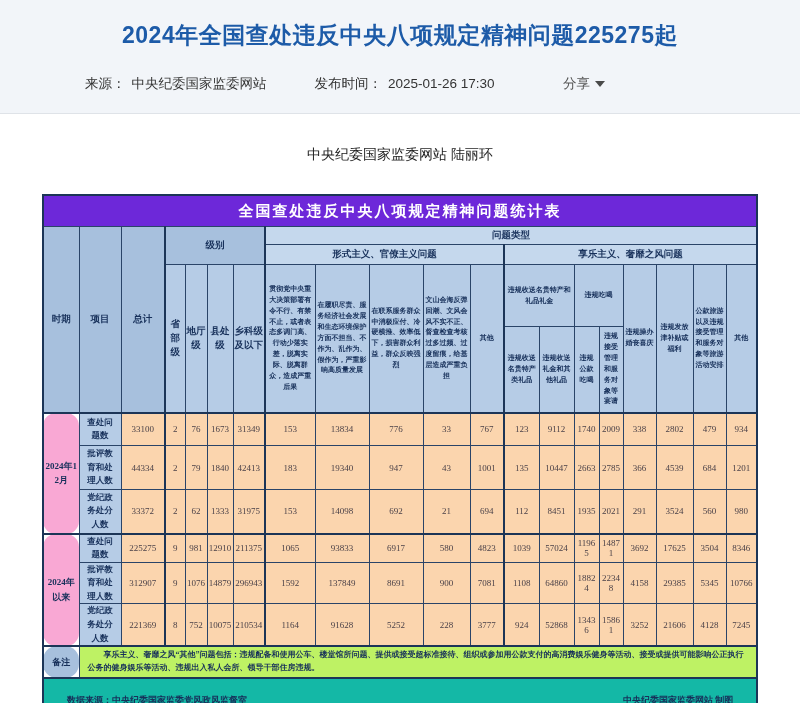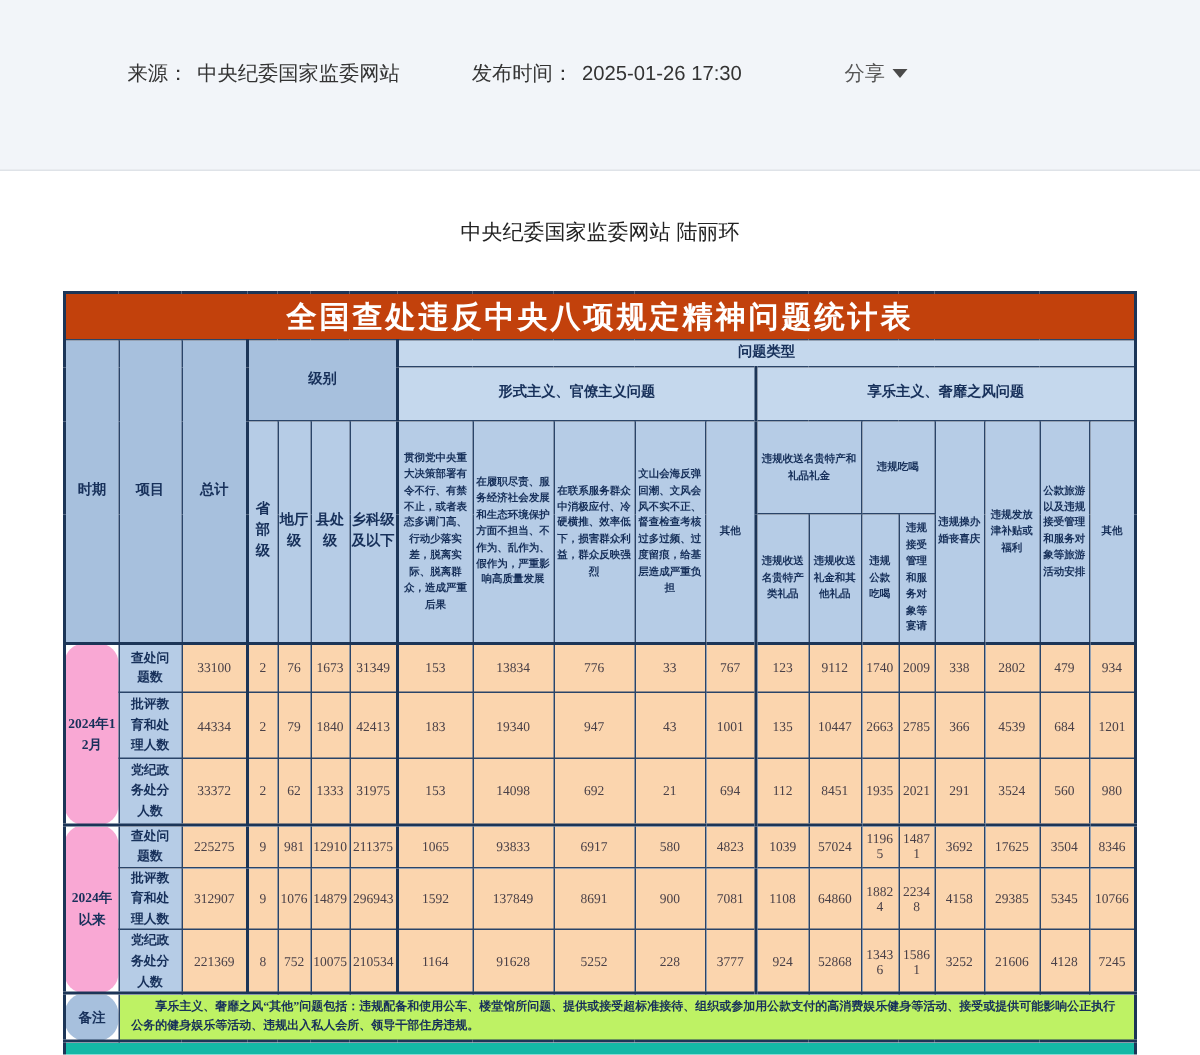--- a/index.html
+++ b/index.html
@@ -40,53 +40,54 @@
   table.stat{
     border-collapse:collapse;table-layout:fixed;width:716px;
     font-family:"Liberation Serif","DejaVu Serif",serif;
     border:2px solid #1c3557;
   }
   table.stat td{
     border:1px solid #2a4468;text-align:center;vertical-align:middle;
     padding:0 1px;overflow:hidden;color:#17305a;word-break:break-all;
   }
   .tbar{
-    background:#c2410c;color:#ffffff !important;font-size:20px;font-weight:bold;
+    background:#6d28d9;color:#ffffff !important;font-size:15px;font-weight:bold;
     letter-spacing:2px;height:30px;
   }
   .h-dark{background:#a7c0dd;}
   .h-mid{background:#b6cce6;}
   .h-light{background:#c5d8ed;}
   .h-big{font-size:9.5px;font-weight:bold;line-height:1.5;}
   .h-small{font-size:7px;font-weight:bold;line-height:1.55;padding:1px 2px !important;}
   .period-cell{background:#f9a8d4;font-size:9px;font-weight:bold;line-height:1.6;border-radius:13px;}
   .item-cell{background:#b6cce6;font-size:8.5px;font-weight:bold;line-height:1.6;padding:0 4px !important;}
   .num{background:#fbd5ae;font-size:9px;color:#4a4148 !important;}
   .bl2{border-left:2px solid #1c3557 !important;}
-  tr.ra{height:18px;} tr.rb{height:36px;} tr.rc{height:62px;} tr.rd{height:86px;}
+  tr.ra{height:18px;} tr.rb{height:20px;} tr.rc{height:62px;} tr.rd{height:86px;}
   tr.d1{height:33px;} tr.d2{height:44px;} tr.d3{height:44px;}
   tr.d4{height:24px;} tr.d5{height:30px;} tr.d6{height:38px;}
   tr.d1 td, tr.d4 td{border-top:2px solid #1c3557;}
   tr.rnote{height:30px;} tr.rfoot{height:18px;}
   tr.rnote td{border-top:2px solid #1c3557;}
   .note-label{background:#a7c0dd;font-size:9px;font-weight:bold;border-radius:14px;}
   .note-text{
     background:#bef264;font-size:8px;font-weight:bold;text-align:left !important;
     padding:2px 8px !important;line-height:1.6;text-indent:2em;
   }
   .foot-cell{background:#14b8a6;border-top:2px solid #1c3557 !important;padding:15px !important;}
   .foot-flex{
     display:flex;justify-content:space-between;align-items:center;
     font-size:9px;font-weight:bold;padding:0 8px;color:#17305a;
   }
 </style>
 </head>
 <body>
 
 <div class="header-band">
+  <h1 class="page-title">2024年全国查处违反中央八项规定精神问题225275起</h1>
   <div class="meta-row">
     <span class="meta-source"><span class="meta-label">来源：</span><span class="meta-value">中央纪委国家监委网站</span></span>
     <span class="meta-publish"><span class="meta-label">发布时间：</span><span class="meta-value">2025-01-26 17:30</span></span>
     <span class="share">
         <span>分享</span>
         <span class="caret"></span>
       </span>
   </div>
 </div>
 

